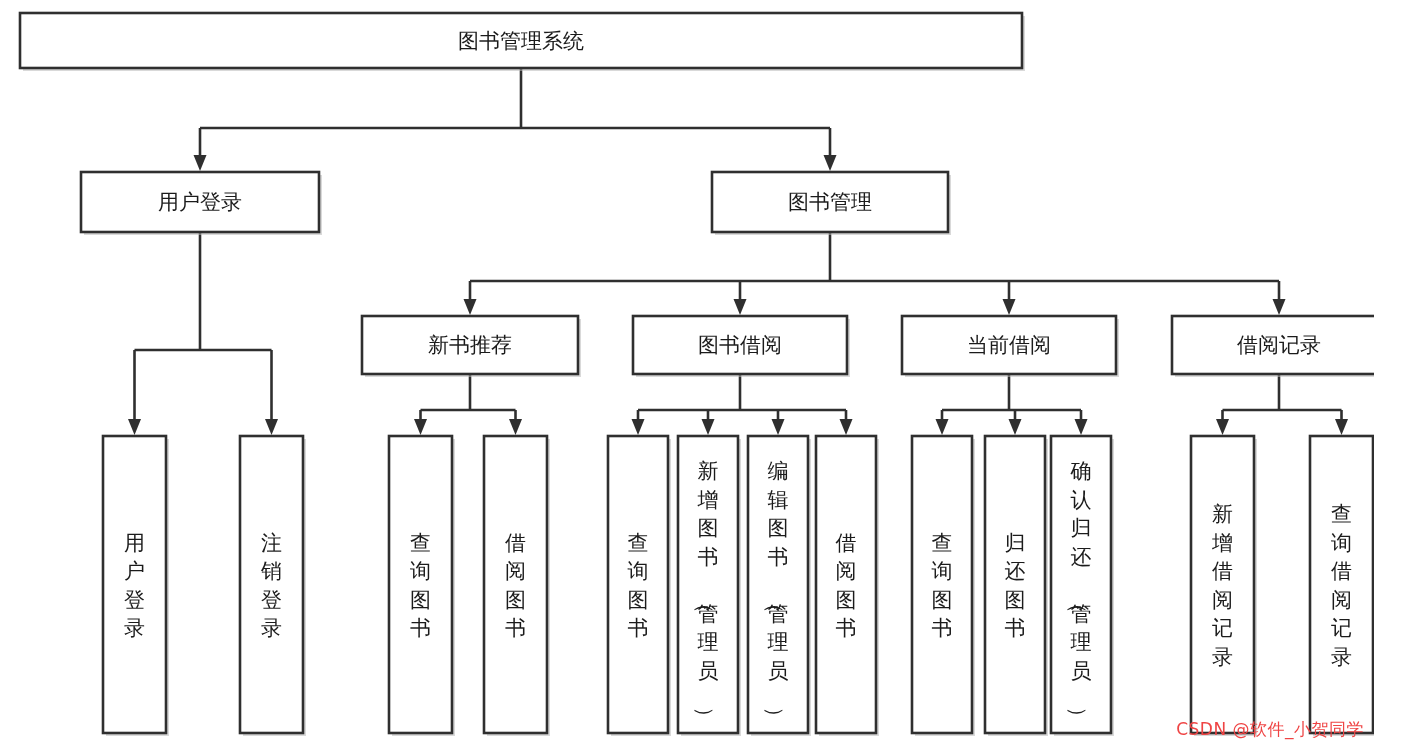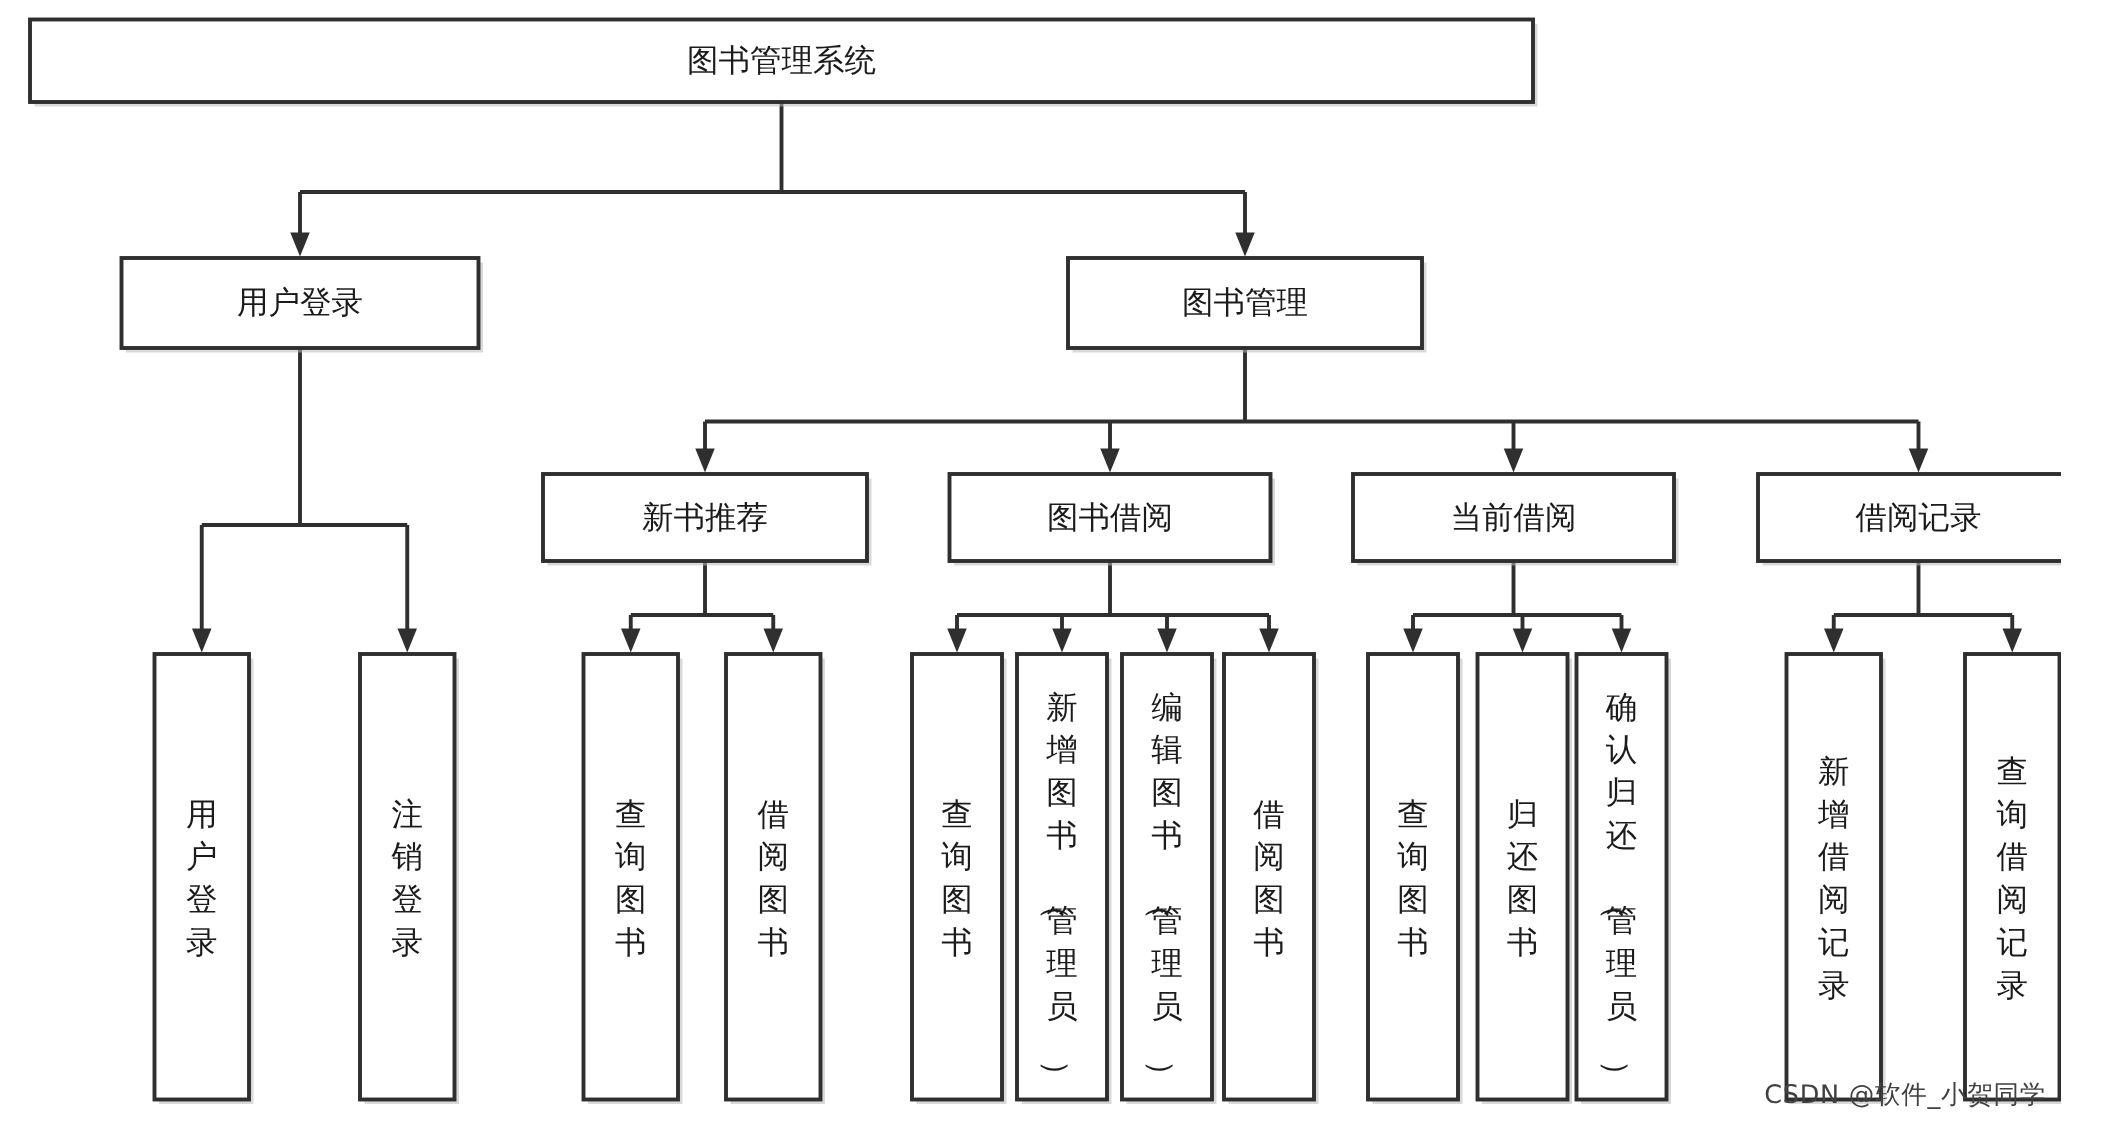--- a/index.html
+++ b/index.html
@@ -54,21 +54,21 @@
   .node-label-v {
     fill: #1b1b1b;
     font-family: "DejaVu Sans", "Liberation Sans", sans-serif;
     font-size: 21px;
     text-anchor: middle;
   }
   .watermark {
     position: absolute;
     right: 10px;
     bottom: 6px;
-    color: #404040;
+    color: #ef4444;
     font-size: 17px;
     font-family: "DejaVu Sans", "Liberation Sans", sans-serif;
     white-space: nowrap;
     letter-spacing: 0.5px;
     pointer-events: none;
   }
 </style>
 </head>
 <body>
 

